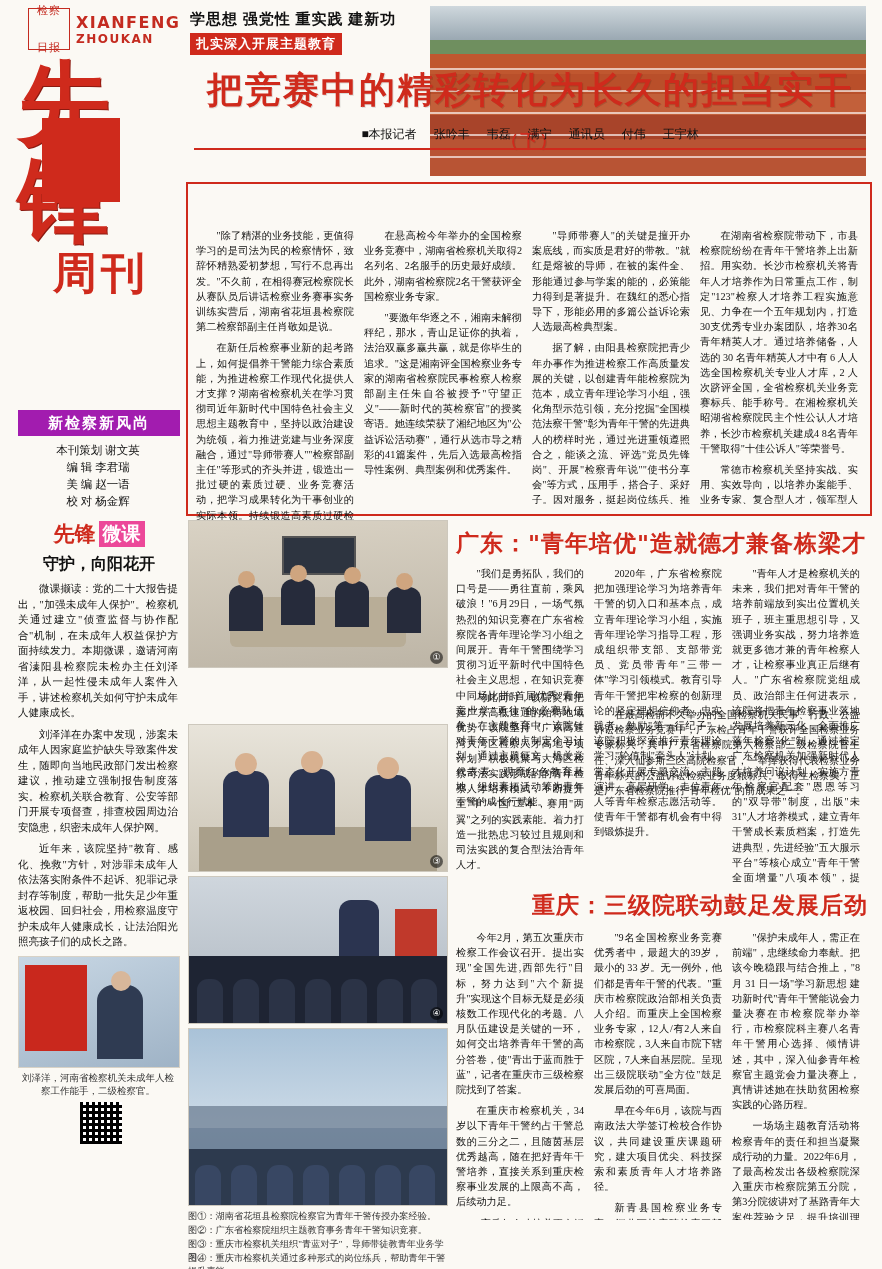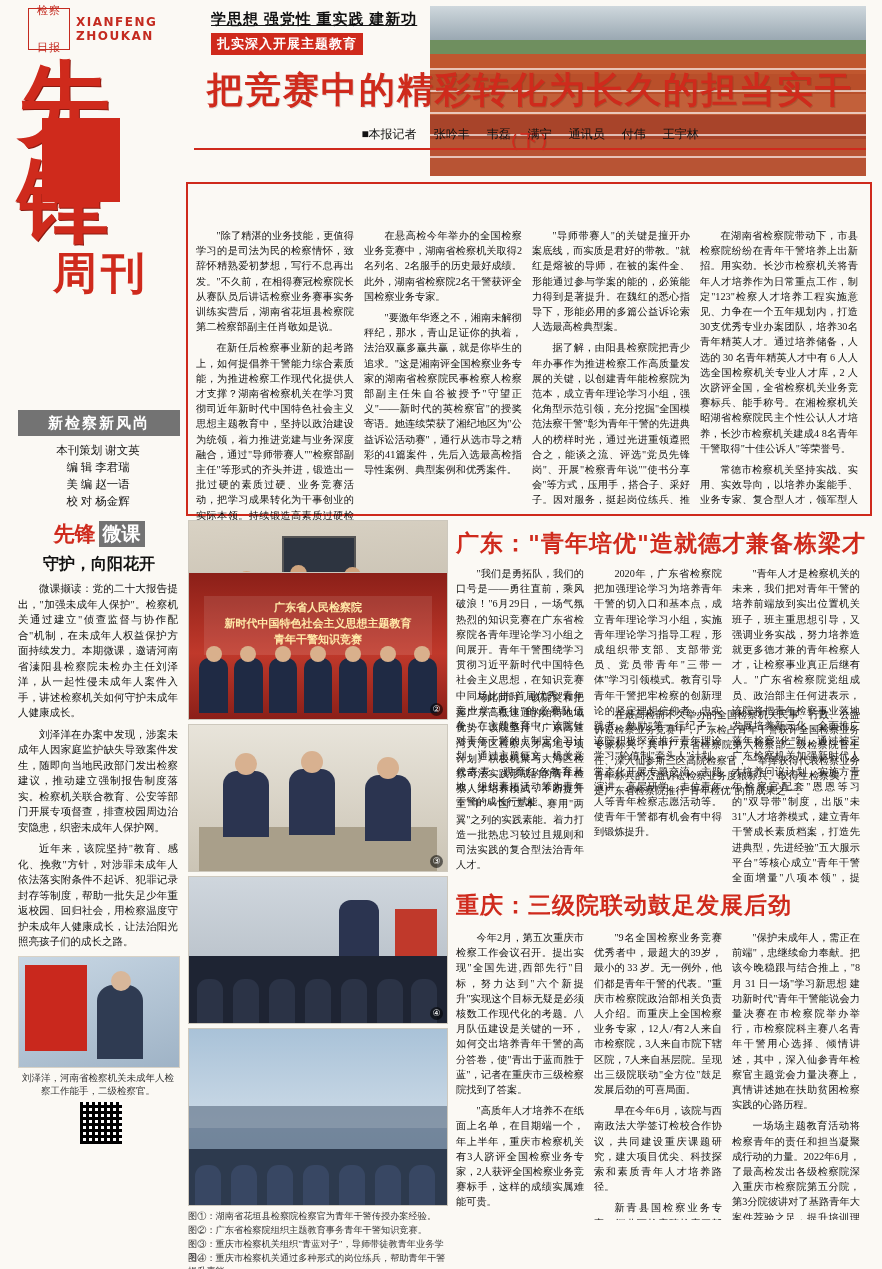--- a/index.html
+++ b/index.html
@@ -12,57 +12,57 @@
     overflow:hidden;
   }
   .page{position:relative;width:882px;height:1269px;}
 
   
   .masthead{position:absolute;left:28px;top:8px;width:160px;height:42px;display:flex;align-items:center;gap:6px;}
   .mh-badge{width:40px;height:40px;border:1.5px solid #c42b20;color:#c42b20;font-size:11px;line-height:12px;
     display:flex;flex-direction:column;align-items:center;justify-content:center;font-family:"DejaVu Sans",sans-serif;gap:25px;}
   .mh-badge span{display:block;letter-spacing:1px;}
   .mh-title{display:flex;flex-direction:column;justify-content:center;}
-  .mh-title .py1{font-size:12px;color:#c42b20;letter-spacing:1.5px;font-family:"DejaVu Sans",sans-serif;font-weight:bold;text-align:right;}
+  .mh-title .py1{font-size:16px;color:#c42b20;letter-spacing:1.5px;font-family:"DejaVu Sans",sans-serif;font-weight:bold;text-align:right;}
   .mh-title .py2{font-size:12px;color:#c42b20;letter-spacing:1.5px;font-family:"DejaVu Sans",sans-serif;font-weight:bold;}
 
   
   .leftcol{position:absolute;left:18px;top:56px;width:166px;height:1200px;}
   .xf-logo{width:166px;height:350px;display:flex;flex-direction:column;align-items:center;justify-content:flex-start;}
   .xf-char{font-size:92px;line-height:96px;color:#cf2a1c;font-weight:bold;font-family:"DejaVu Serif",serif;
      text-shadow:1px 1px 0 #8c1a10;}
   .xf-sub{font-size:44px;line-height:50px;color:#cf2a1c;font-weight:bold;letter-spacing:4px;font-family:"DejaVu Serif",serif;}
   .xf-stamp{position:absolute;left:24px;top:62px;width:78px;height:84px;background:#cf2a1c;}
 
-  .newbanner{width:162px;height:26px;background:#737373;color:#fff;font-size:15px;font-weight:bold;
+  .newbanner{width:162px;height:26px;background:#a21caf;color:#fff;font-size:15px;font-weight:bold;
     display:flex;align-items:center;justify-content:center;letter-spacing:2px;margin-top:4px;}
   .infobox{width:160px;border:1px solid #cf2a1c;margin-top:6px;padding:6px 0 6px 0;text-align:center;}
   .infobox .date{font-size:13px;color:#222;}
   .infobox .issue{font-size:13px;color:#222;margin-top:3px;border-top:1px solid #cf2a1c;padding-top:4px;}
   .credits{width:160px;margin-top:6px;font-size:11.5px;line-height:17px;text-align:center;color:#111;}
   .contact{width:160px;margin-top:6px;font-size:11.5px;line-height:17px;text-align:center;color:#111;border-top:1px solid #bbb;padding-top:5px;}
 
   .wk-head{width:162px;margin-top:10px;display:flex;align-items:center;justify-content:center;gap:3px;}
   .wk-head .a{font-size:21px;font-weight:bold;color:#cf2a1c;}
-  .wk-head .b{font-size:19px;font-weight:bold;color:#fff;background:#737373;padding:0 4px;}
+  .wk-head .b{font-size:19px;font-weight:bold;color:#fff;background:#ec4899;padding:0 4px;}
   .wk-sub{width:162px;text-align:center;font-size:16px;font-weight:bold;margin-top:6px;color:#111;}
   .wk-body{width:160px;font-size:10.5px;line-height:15.5px;text-align:justify;margin-top:6px;color:#111;}
   .wk-body p{margin:0 0 6px 0;text-indent:2em;}
   .wk-photo{width:160px;height:110px;margin-top:6px;background:linear-gradient(160deg,#c8d7e4,#9fb3c6);position:relative;overflow:hidden;border:1px solid #d8d2c6;}
   .wk-photo .p-red{position:absolute;left:6px;top:8px;width:62px;height:86px;background:#c9281d;}
   .wk-photo .p-person{position:absolute;left:78px;top:28px;width:46px;height:74px;background:#2f3b52;border-radius:16px 16px 0 0;}
   .wk-photo .p-head{position:absolute;left:92px;top:14px;width:20px;height:20px;border-radius:50%;background:#d8b79a;}
   .wk-cap{width:160px;font-size:9.5px;line-height:13px;text-align:center;margin-top:4px;color:#333;}
   .qr{width:42px;height:42px;background:
      repeating-linear-gradient(0deg,#000 0 3px,#fff 3px 6px),
      repeating-linear-gradient(90deg,#000 0 3px,transparent 3px 6px);
      background-blend-mode:multiply;margin:4px auto 0 auto;}
 
   
-  .topslogan{position:absolute;left:211px;top:10px;width:228px;text-decoration:underline;}
+  .topslogan{position:absolute;left:190px;top:10px;width:228px;}
   .topslogan .l1{font-size:15px;font-weight:bold;letter-spacing:1px;color:#111;}
   .topslogan .l2{margin-top:4px;background:#cf2a1c;color:#fff;font-size:13px;font-weight:bold;
     padding:2px 6px;display:inline-block;letter-spacing:1px;}
   .heroimg{position:absolute;left:430px;top:6px;width:436px;height:170px;overflow:hidden;}
   .track{position:absolute;left:0;top:0;width:436px;height:170px;
      background:linear-gradient(180deg,#9fb98e 0 18%,#7fa06e 18% 26%,#c0572f 26% 40%,#b94f2a 40% 52%,#c2603a 52% 64%,#a8442a 64% 78%,#b85434 78% 100%);}
   .track .lane{position:absolute;left:0;width:436px;height:2px;background:rgba(255,255,255,.65);}
   .track .bld{position:absolute;left:0;top:0;width:436px;height:34px;background:linear-gradient(180deg,#cfd8dd,#9aa8b2);}
   .track .green{position:absolute;left:0;top:34px;width:436px;height:14px;background:#6f8f5f;}
   .headline{position:absolute;left:194px;top:66px;width:672px;text-align:center;}
@@ -252,50 +252,37 @@
   <div class="col" style="left:732px;top:566px;width:128px;height:320px;overflow:hidden;">
     <p>"青年人才是检察机关的未来，我们把对青年干警的培养前端放到实出位置机关班子，班主重思想引导，又强调业务实战，努力培养造就更多德才兼的青年检察人才，让检察事业真正后继有人。"广东省检察院党组成员、政治部主任何进表示，该院将把青年检察事业落地发展培养新元化，全面推广落年检察"化"制，通过被定广东检察机关加强新时代人才培养问议计划，实施方青年检察官配套"恩恩等习的"双导带"制度，出版"未31"人才培养模式，建立青年干警成长素质档案，打造先进典型，先进经验"五大服示平台"等核心成立"青年干警全面增量"八项本领"，提升"化"的格。</p>
   </div>
   <div class="col" style="left:456px;top:690px;width:128px;height:196px;overflow:hidden;">
     <p>与此同时，该院突和把握广东高低速通的始特地域优势，该院坚持《广东高速湾大湾区检察人才高地专项计划》积极机聚与大湾区检察司法实践形成的的青年检察人才培养模式，不断提升至"中"一国"二本，赛用"两翼"之列的实践素能。着力打造一批热忠习较过且规则和司法实践的复合型法治青年人才。</p>
   </div>
   <div class="col" style="left:594px;top:707px;width:266px;height:150px;overflow:hidden;">
     <p>在最高检前不久举办的全国检察机关民事、行政、公益诉讼检察业务竞赛中，广东检占青年干警获评全国检察业务专家标兵，其中广东省检察院第六检察部三级检察院官主任、深入仙参斯三区高院检察官，一举捧获得代表检察业务青年标兵的公益诉讼检察业务度粮标兵。取得生检察实，正是广东省检察院推行"青年检优"的前成果之一。</p>
   </div>
 
-  <div class="ph photo2" style="left:188px;top:572px;width:258px;height:146px;">
-    <div class="p2-banner"></div>
-    <div class="p2-txt">广东省人民检察院<br>新时代中国特色社会主义思想主题教育<br>青年干警知识竞赛</div>
-    <div class="p2-row">
-      <div class="p2-person"></div>
-      <div class="p2-person"></div>
-      <div class="p2-person"></div>
-      <div class="p2-person"></div>
-      <div class="p2-person"></div>
-      <div class="p2-person"></div>
-      <div class="p2-person"></div>
-    </div>
-    <div class="cap-no">②</div>
-  </div>
 
   <div class="ph photo3" style="left:188px;top:724px;width:258px;height:146px;">
     <div class="p3-desk"></div>
     <div class="p3-p" style="left:34px;top:46px"></div>
     <div class="p3-h" style="left:46px;top:28px"></div>
     <div class="p3-p" style="left:100px;top:44px"></div>
     <div class="p3-h" style="left:112px;top:26px"></div>
     <div class="p3-p" style="left:176px;top:50px"></div>
     <div class="p3-h" style="left:188px;top:32px"></div>
     <div class="cap-no">③</div>
   </div>
 
-  <div class="secthead" style="position:absolute;left:456px;top:890px;width:412px;">重庆：三级院联动鼓足发展后劲</div>
+  <div class="secthead" style="position:absolute;left:456px;top:890px;width:412px;text-align:right;">重庆：三级院联动鼓足发展后劲</div>
 
   <div class="col" style="left:456px;top:930px;width:128px;height:290px;overflow:hidden;">
     <p>今年2月，第五次重庆市检察工作会议召开。提出实现"全国先进,西部先行"目标，努力达到"六个新提升"实现这个目标无疑是必须核数工作现代化的考题。八月队伍建设是关键的一环，如何交出培养青年干警的高分答卷，使"青出于蓝而胜于蓝"，记者在重庆市三级检察院找到了答案。</p>
+    <p>在重庆市检察机关，34岁以下青年干警约占干警总数的三分之二，且随茵基层优秀越高，随在把好青年干警培养，直接关系到重庆检察事业发展的上限高不高，后续动力足。</p>
     <p>"高质年人才培养不在纸面上名单，在目期端一个，年上半年，重庆市检察机关有3人跻评全国检察业务专家，2人获评全国检察业务竞赛标手，这样的成绩实属难能可贵。</p>
   </div>
   <div class="col" style="left:594px;top:930px;width:128px;height:290px;overflow:hidden;">
     <p>"9名全国检察业务竞赛优秀者中，最超大的39岁，最小的 33 岁。无一例外，他们都是青年干警的代表。"重庆市检察院政治部相关负责人介绍。而重庆上全国检察业务专家，12人/有2人来自市检察院，3人来自市院下辖区院，7人来自基层院。呈现出三级院联动"全方位"鼓足发展后劲的可喜局面。</p>
     <p>早在今年6月，该院与西南政法大学签订检校合作协议，共同建设重庆课题研究，建大项目优尖、科技探索和素质青年人才培养路径。</p>
     <p>新青县国检察业务专家、江北区检察院检察三部主任王京高说是检校合作培养的受益者之一。作为西南政法大学刑法学博士毕业生导师，王京高在任务办案与法学理论研究上屡利理效，42岁的他已在国家级、省部级刊物上发表文章80余篇。</p>
   </div>
   <div class="col" style="left:732px;top:930px;width:128px;height:290px;overflow:hidden;">
     <p>"保护未成年人，需正在前端"，忠继续命力奉献。把该今晚稳跟与结合推上，"8 月 31 日一场"学习新思想 建功新时代"青年干警能说会力量决赛在市检察院举办举行，市检察院科主赛八名青年干警用心选择、倾情讲述，其中，深入仙参青年检察官主题党会力量决赛上，真情讲述她在扶助贫困检察实践的心路历程。</p>
     <p>一场场主题教育活动将检察青年的责任和担当凝聚成行动的力量。2022年6月，了最高检发出各级检察院深入重庆市检察院第五分院，第3分院彼讲对了基路青年大案件荐验之足，提升培训理力有和欠缺，干是方乘量乡定实个性化培养培养+导师复承赋能帮教，参与基层部师业务讨论，开展涉未成年人公益诉讼专项行动，让更多青年干警在办案中迅速沉稳。与今年4 月竞赛获奖打下了"耀能才"。</p>

